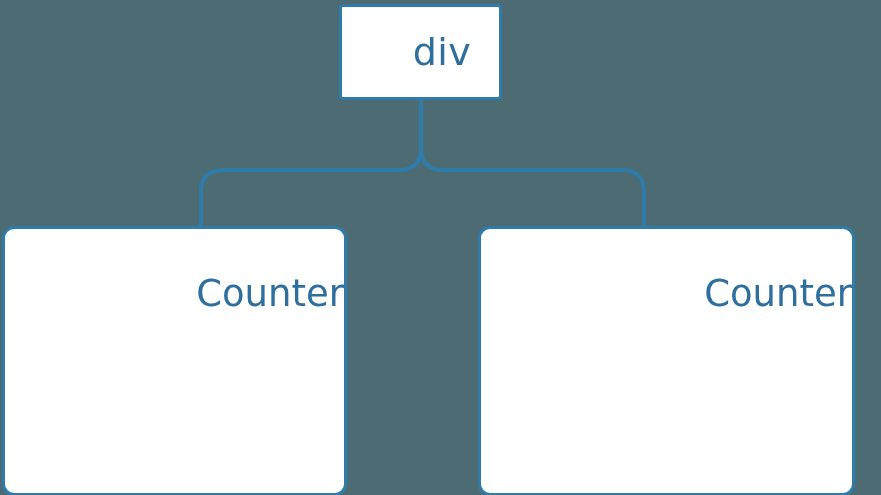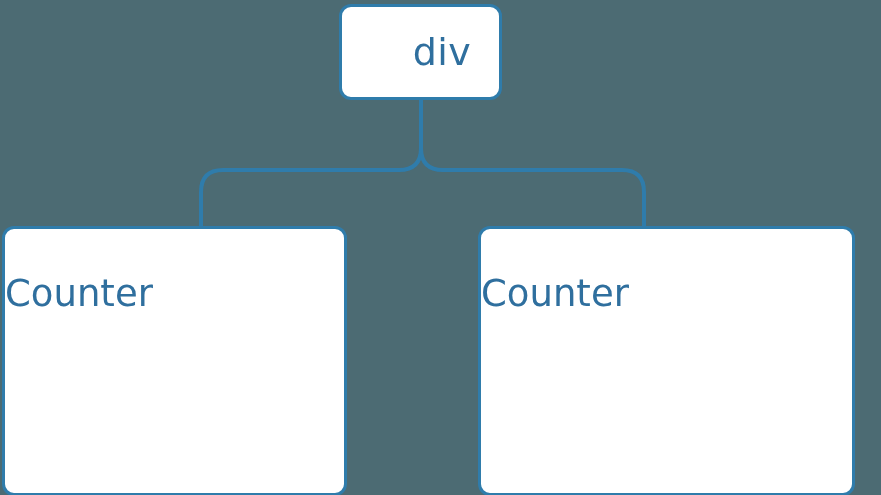--- a/index.html
+++ b/index.html
@@ -33,21 +33,21 @@
 
   
   .root-node {
     position: absolute;
     left: 339px;
     top: 4px;
     width: 163px;
     height: 96px;
     background: #ffffff;
     border: 3px solid #2f7cab;
-    border-radius: 12px;
+    border-radius: 4px;
     box-sizing: border-box;
     display: flex;
     align-items: center;
     justify-content: center;
     padding-left: 43px;
   }
   .root-label {
     color: #2f6f9e;
     font-size: 38px;
     letter-spacing: 0.5px;
@@ -63,24 +63,25 @@
     box-sizing: border-box;
   }
   .card-left  { left: 2px;   top: 226px; width: 345px; height: 270px; }
   .card-right { left: 478px; top: 226px; width: 377px; height: 270px; }
 
   .card-title {
     position: absolute;
     left: 0;
     right: 0;
     top: 46px;
-    text-align: left;
+    text-align: right;
     color: #2f6f9e;
     font-size: 37px;
     line-height: 1;
+    padding-left: 34px;
   }
 </style>
 </head>
 <body>
 
 <div id="canvas">
 
   <svg id="connector-layer" viewBox="0 0 881 495" width="881" height="495" aria-hidden="true">
 
     <path d="M 421 100 L 421 148" fill="none" stroke="#2f7cab" stroke-width="4" stroke-linecap="butt"></path>

